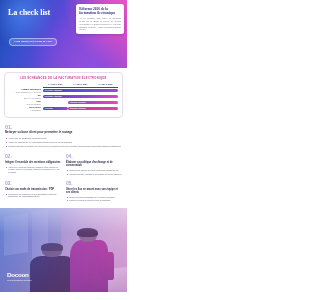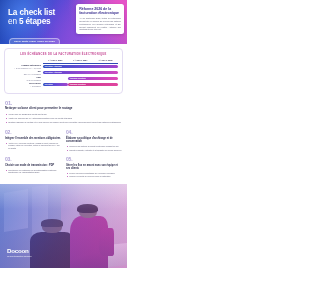--- a/index.html
+++ b/index.html
@@ -7,26 +7,27 @@
   body {
     font-family:"Liberation Sans", sans-serif;
     background:#ffffff;
     color:#2b2b4a;
     -webkit-font-smoothing:antialiased;
   }
 
   
   .hero {
     position:relative;
-    height:44px;
+    height:68px;
     background:
       radial-gradient(circle at 96% 8%, #e854c8 0%, rgba(232,84,200,0) 42%),
       radial-gradient(circle at 72% 100%, #8a4fe0 0%, rgba(138,79,224,0) 55%),
       linear-gradient(112deg,#1c3fa8 0%,#2d52c8 18%,#5a49d6 44%,#8a47cf 66%,#b845c6 82%,#d44bbd 100%);
     overflow:hidden;
+    font-family:Liberation Serif, serif;
   }
   .hero::after{
     content:"";position:absolute;left:-14px;top:-22px;width:70px;height:70px;
     border-radius:50%;
     background:radial-gradient(circle,rgba(90,150,255,.55) 0%,rgba(90,150,255,0) 68%);
   }
   .hero-title{
     position:absolute; left:8px; top:8px; width:62px;
     font-size:8.2px; line-height:9.4px; font-weight:700;
     color:#ffffff; letter-spacing:-.15px; z-index:3;
@@ -226,21 +227,20 @@
     font-size:1.85px; line-height:2.5px; font-weight:400;
     color:rgba(255,255,255,.9); margin-top:1px;
   }
 </style>
 </head>
 <body>
 
 <div class="hero">
   <div class="hero-title">
     <div>La check list</div>
-    <div><span class="t-light">en </span><span>5 étapes</span></div>
   </div>
   <div class="hero-badge">Cycle vente (O2C) Order To Cash</div>
 
   <div class="reform-card">
     <h3>Réforme 2026 de la facturation électronique</h3>
     <p>Au 1er septembre 2026, toutes les entreprises devront être en mesure de recevoir des factures électroniques. Les grandes entreprises et ETI devront également les émettre. Anticipez dès maintenant pour être prêt.</p>
   </div>
 </div>
 
 <div class="timeline-wrap">

